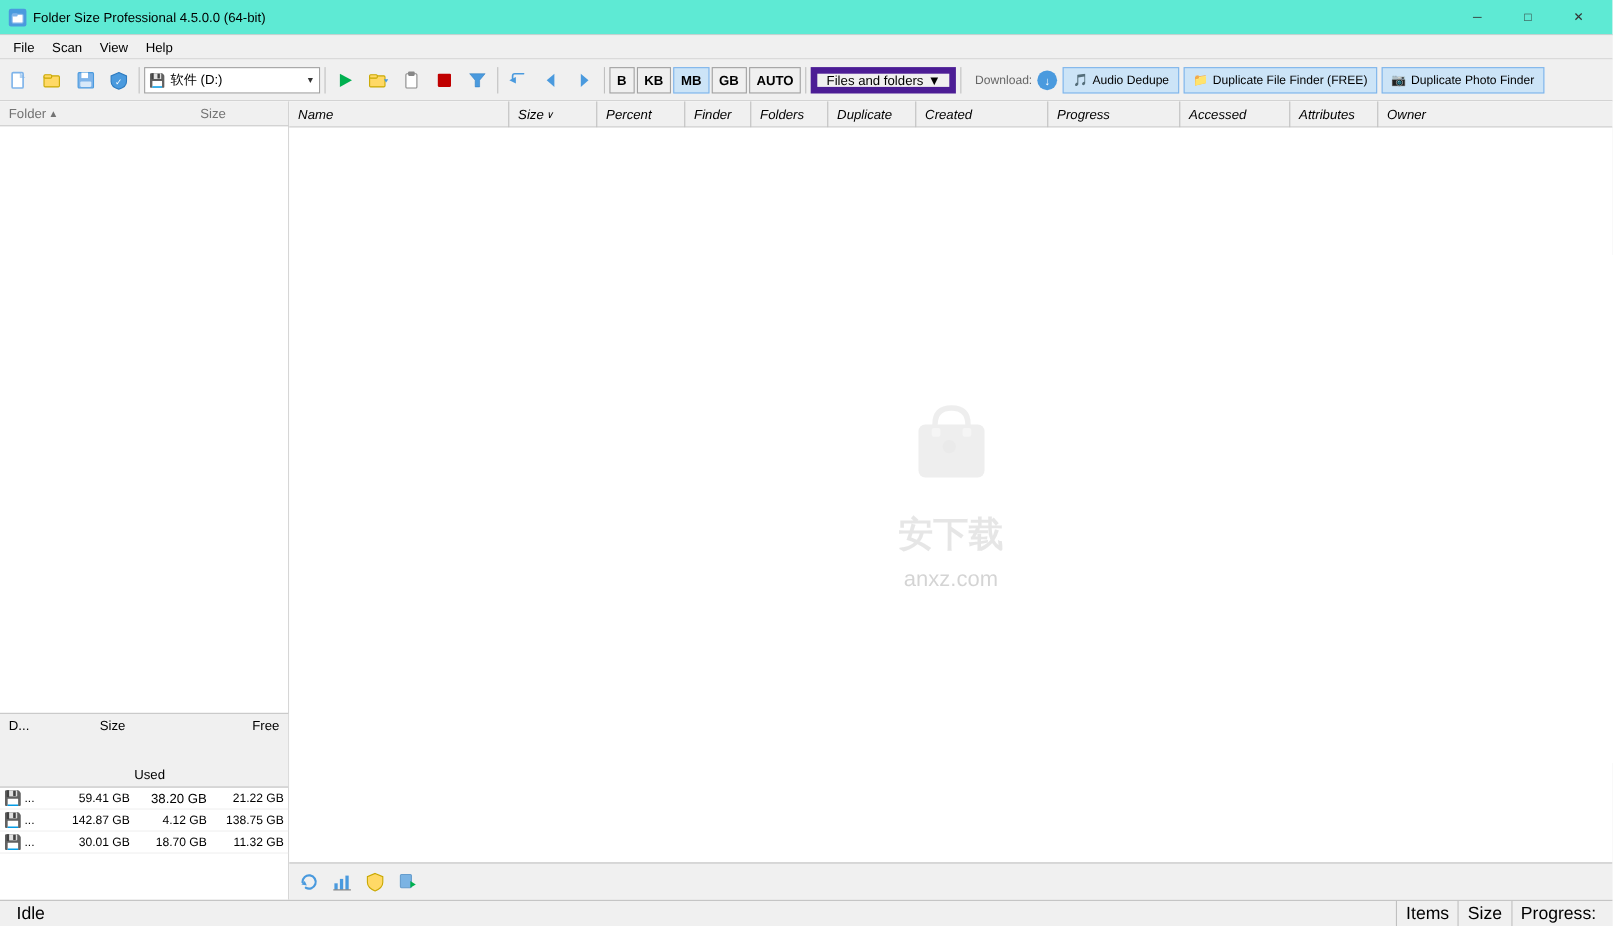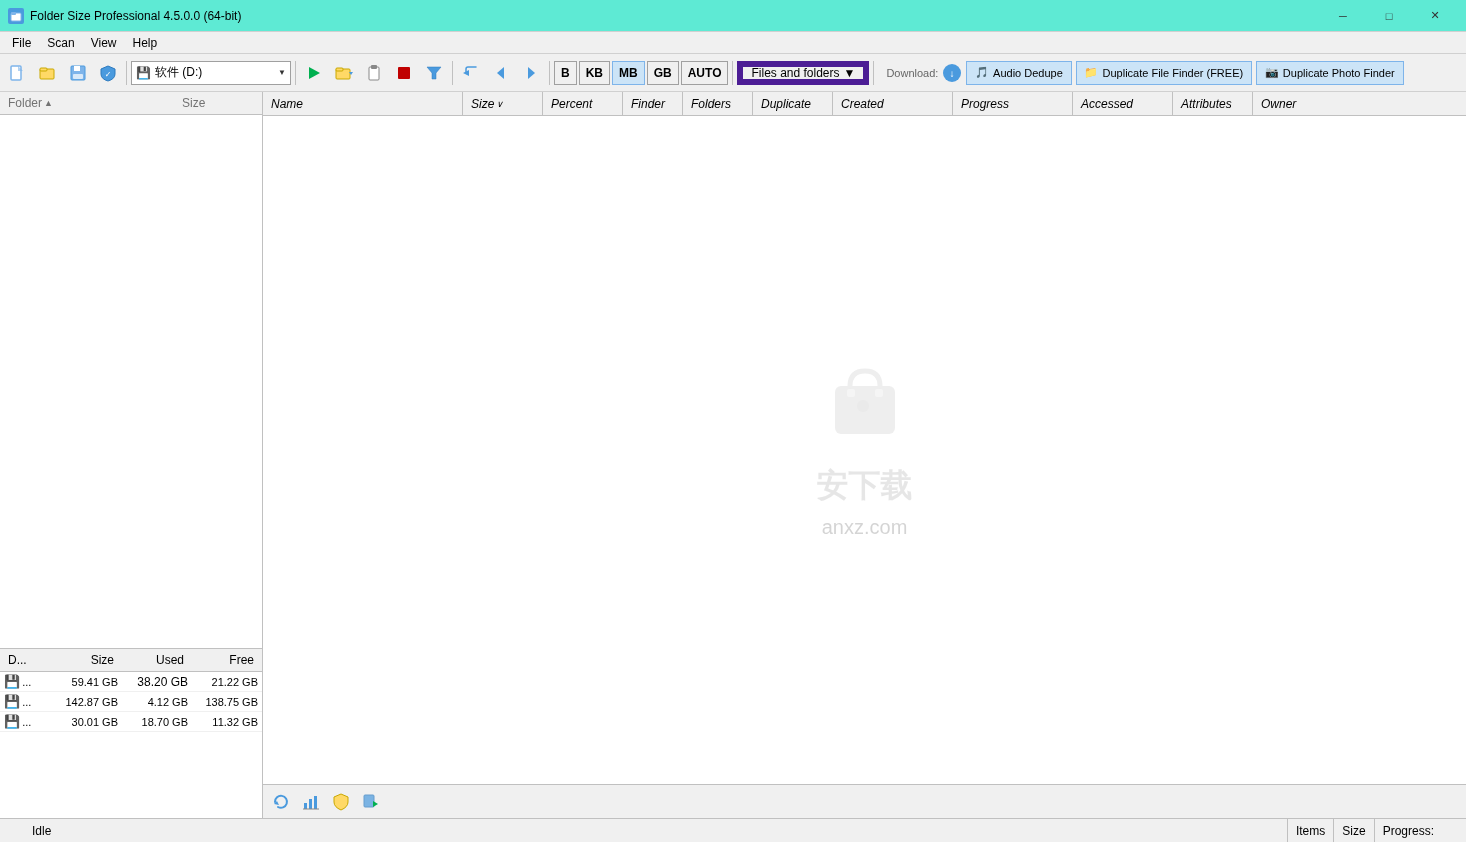--- a/index.html
+++ b/index.html
@@ -301,23 +301,23 @@
       font-size: 14px;
     }
 
     
     .status-bar {
       height: 24px;
       background: #f0f0f0;
       border-top: 1px solid #c0c0c0;
       display: flex;
       align-items: center;
-      padding: 0 24px;
+      padding: 0 7px;
       gap: 0;
-      font-size: 12px;
+      font-size: 16px;
     }
     .status-section {
       display: flex;
       align-items: center;
       height: 100%;
       padding: 0 8px;
       border-right: 1px solid #c0c0c0;
     }
     .status-section:first-child {
       flex: 1;
@@ -485,21 +485,21 @@
         <span>Size</span>
       </div>
     </div>
     <div class="left-panel-tree">
     </div>
 
     <div class="drive-panel">
       <div class="drive-panel-header">
         <div class="drive-col" style="width:50px;">D...</div>
         <div class="drive-col" style="flex:1;text-align:right;">Size</div>
-        <div class="drive-col" style="width:70px;text-align:right;">Used</div>
+        <div class="drive-col" style="width:70px;margin-top:44px;">Used</div>
         <div class="drive-col" style="width:70px;text-align:right;">Free</div>
       </div>
       <div class="drive-row">
         <span style="font-size:13px;margin-right:2px;">💾</span>
         <span style="width:28px;font-size:11px;">...</span>
         <span style="flex:1;text-align:right;font-size:11px;">59.41 GB</span>
         <span style="width:70px;text-align:right;font-size:12px;">38.20 GB</span>
         <span style="width:70px;text-align:right;font-size:11px;">21.22 GB</span>
       </div>
       <div class="drive-row">

